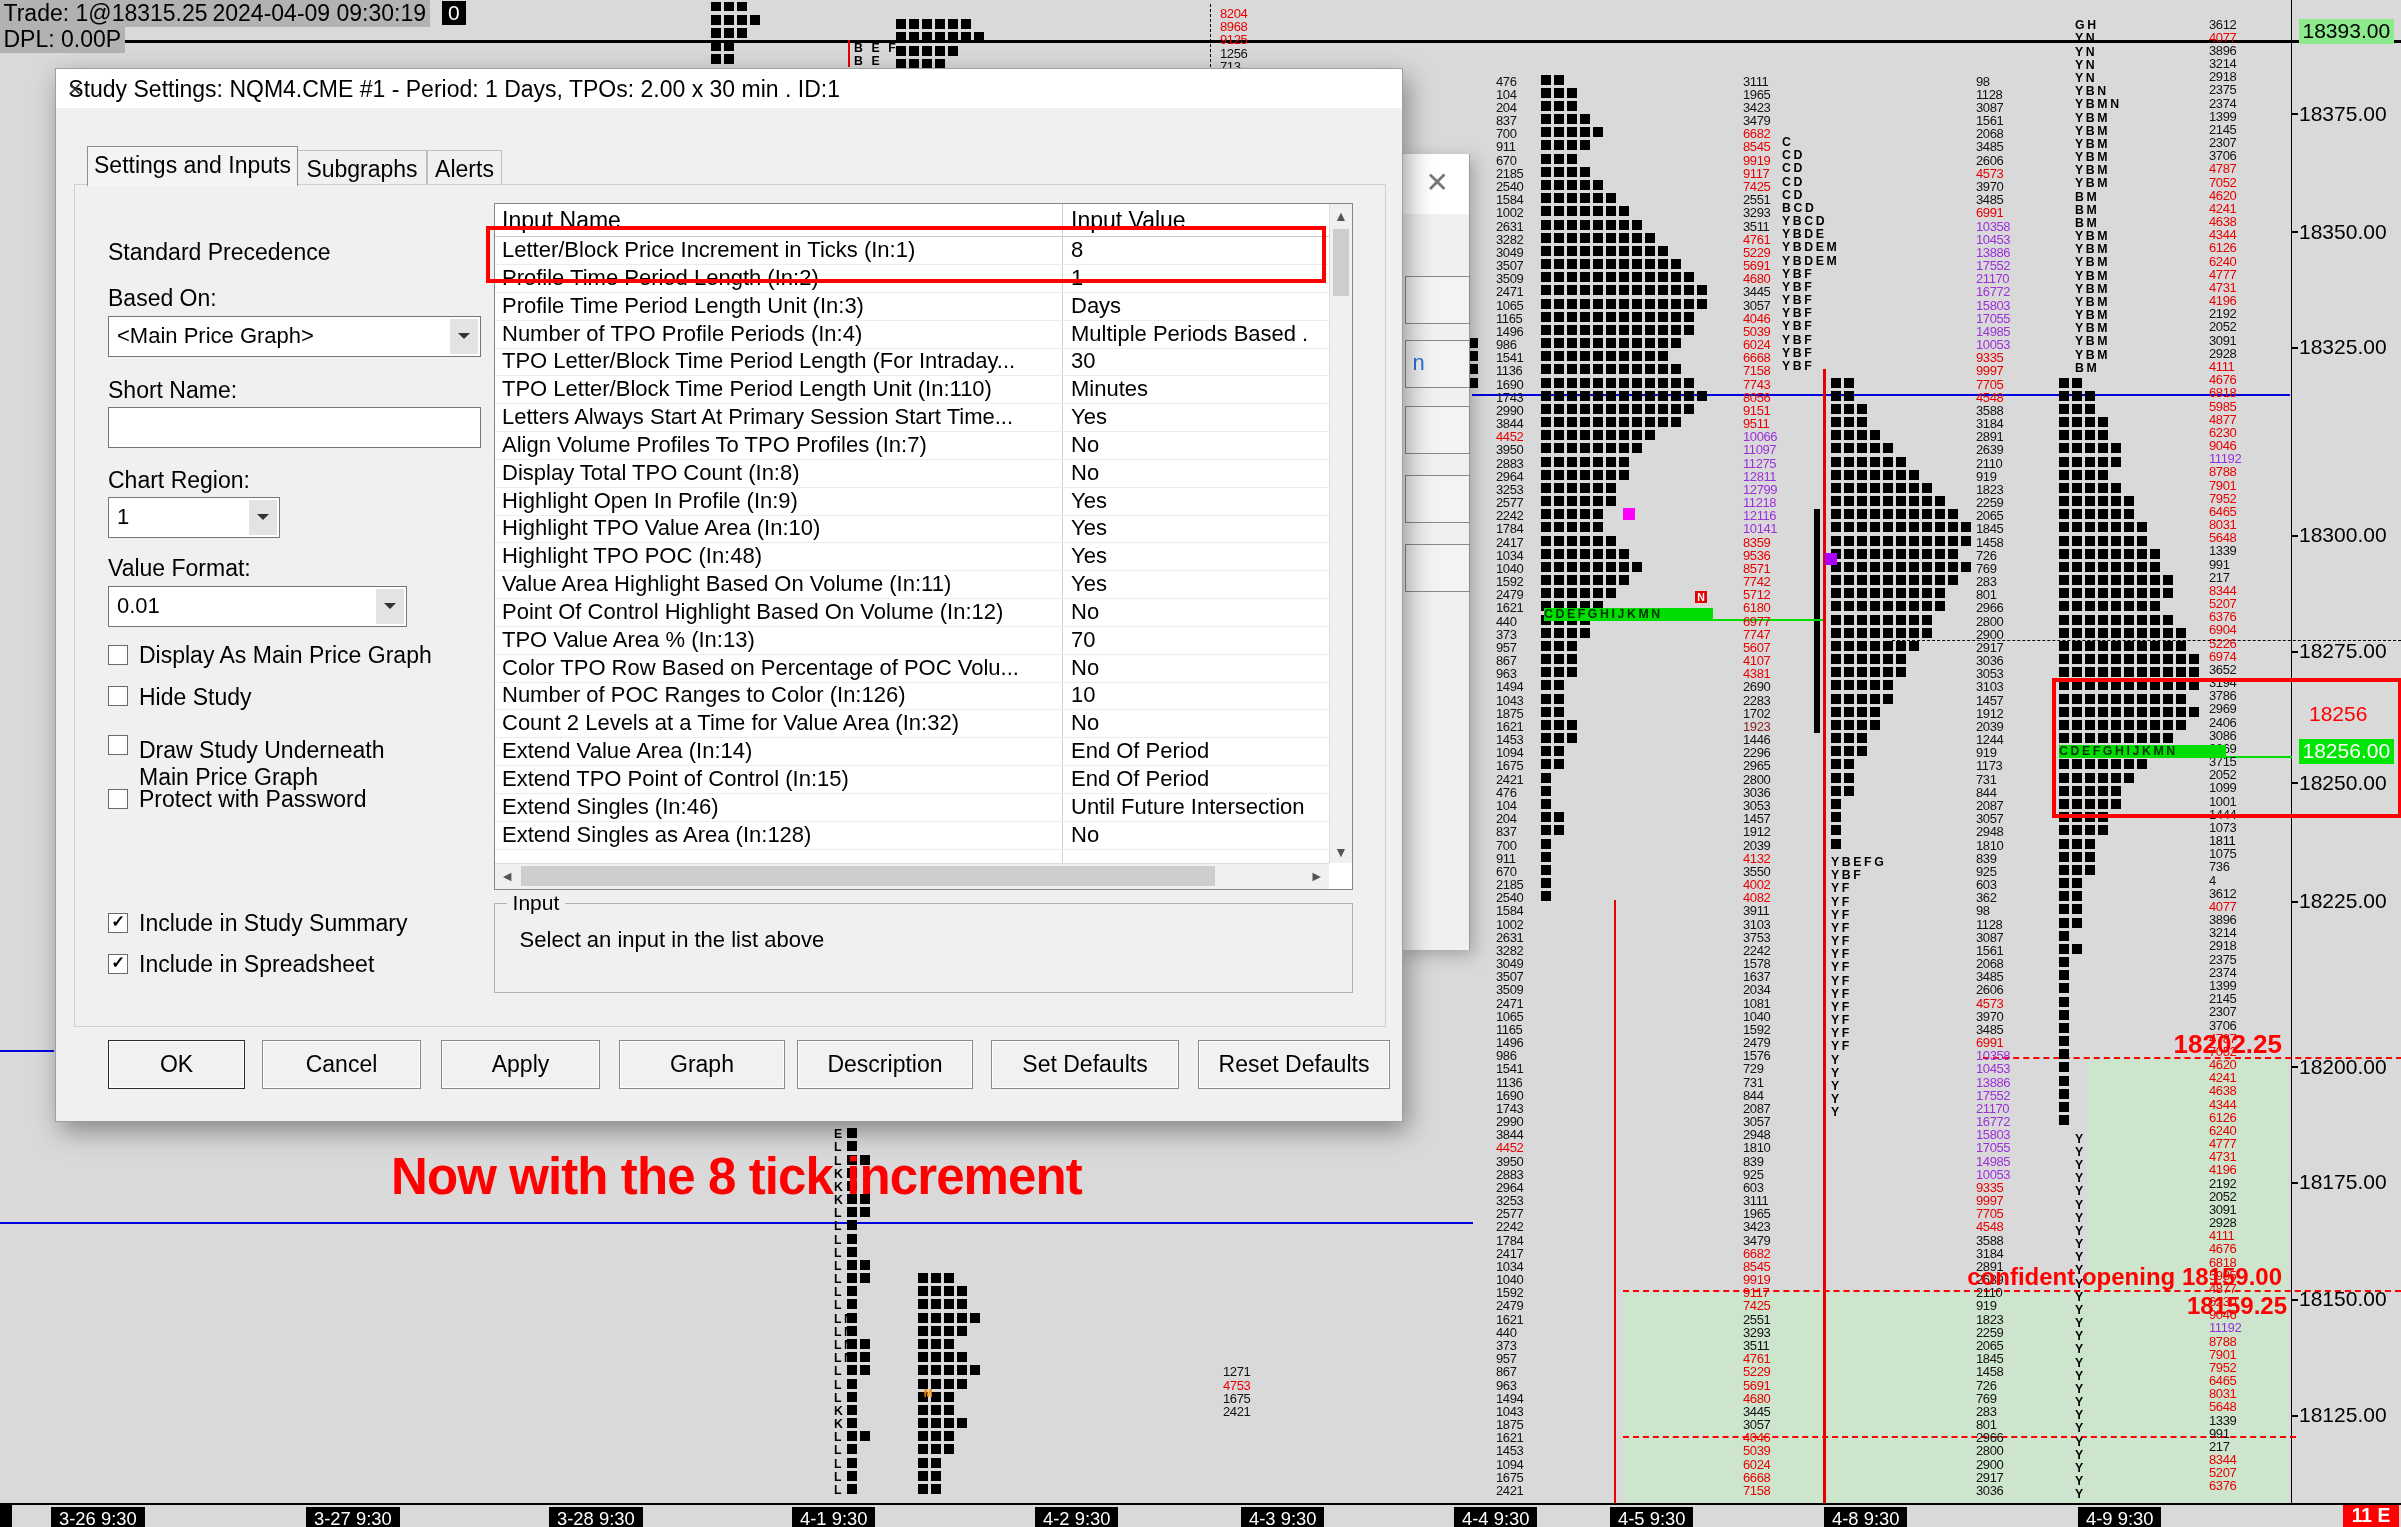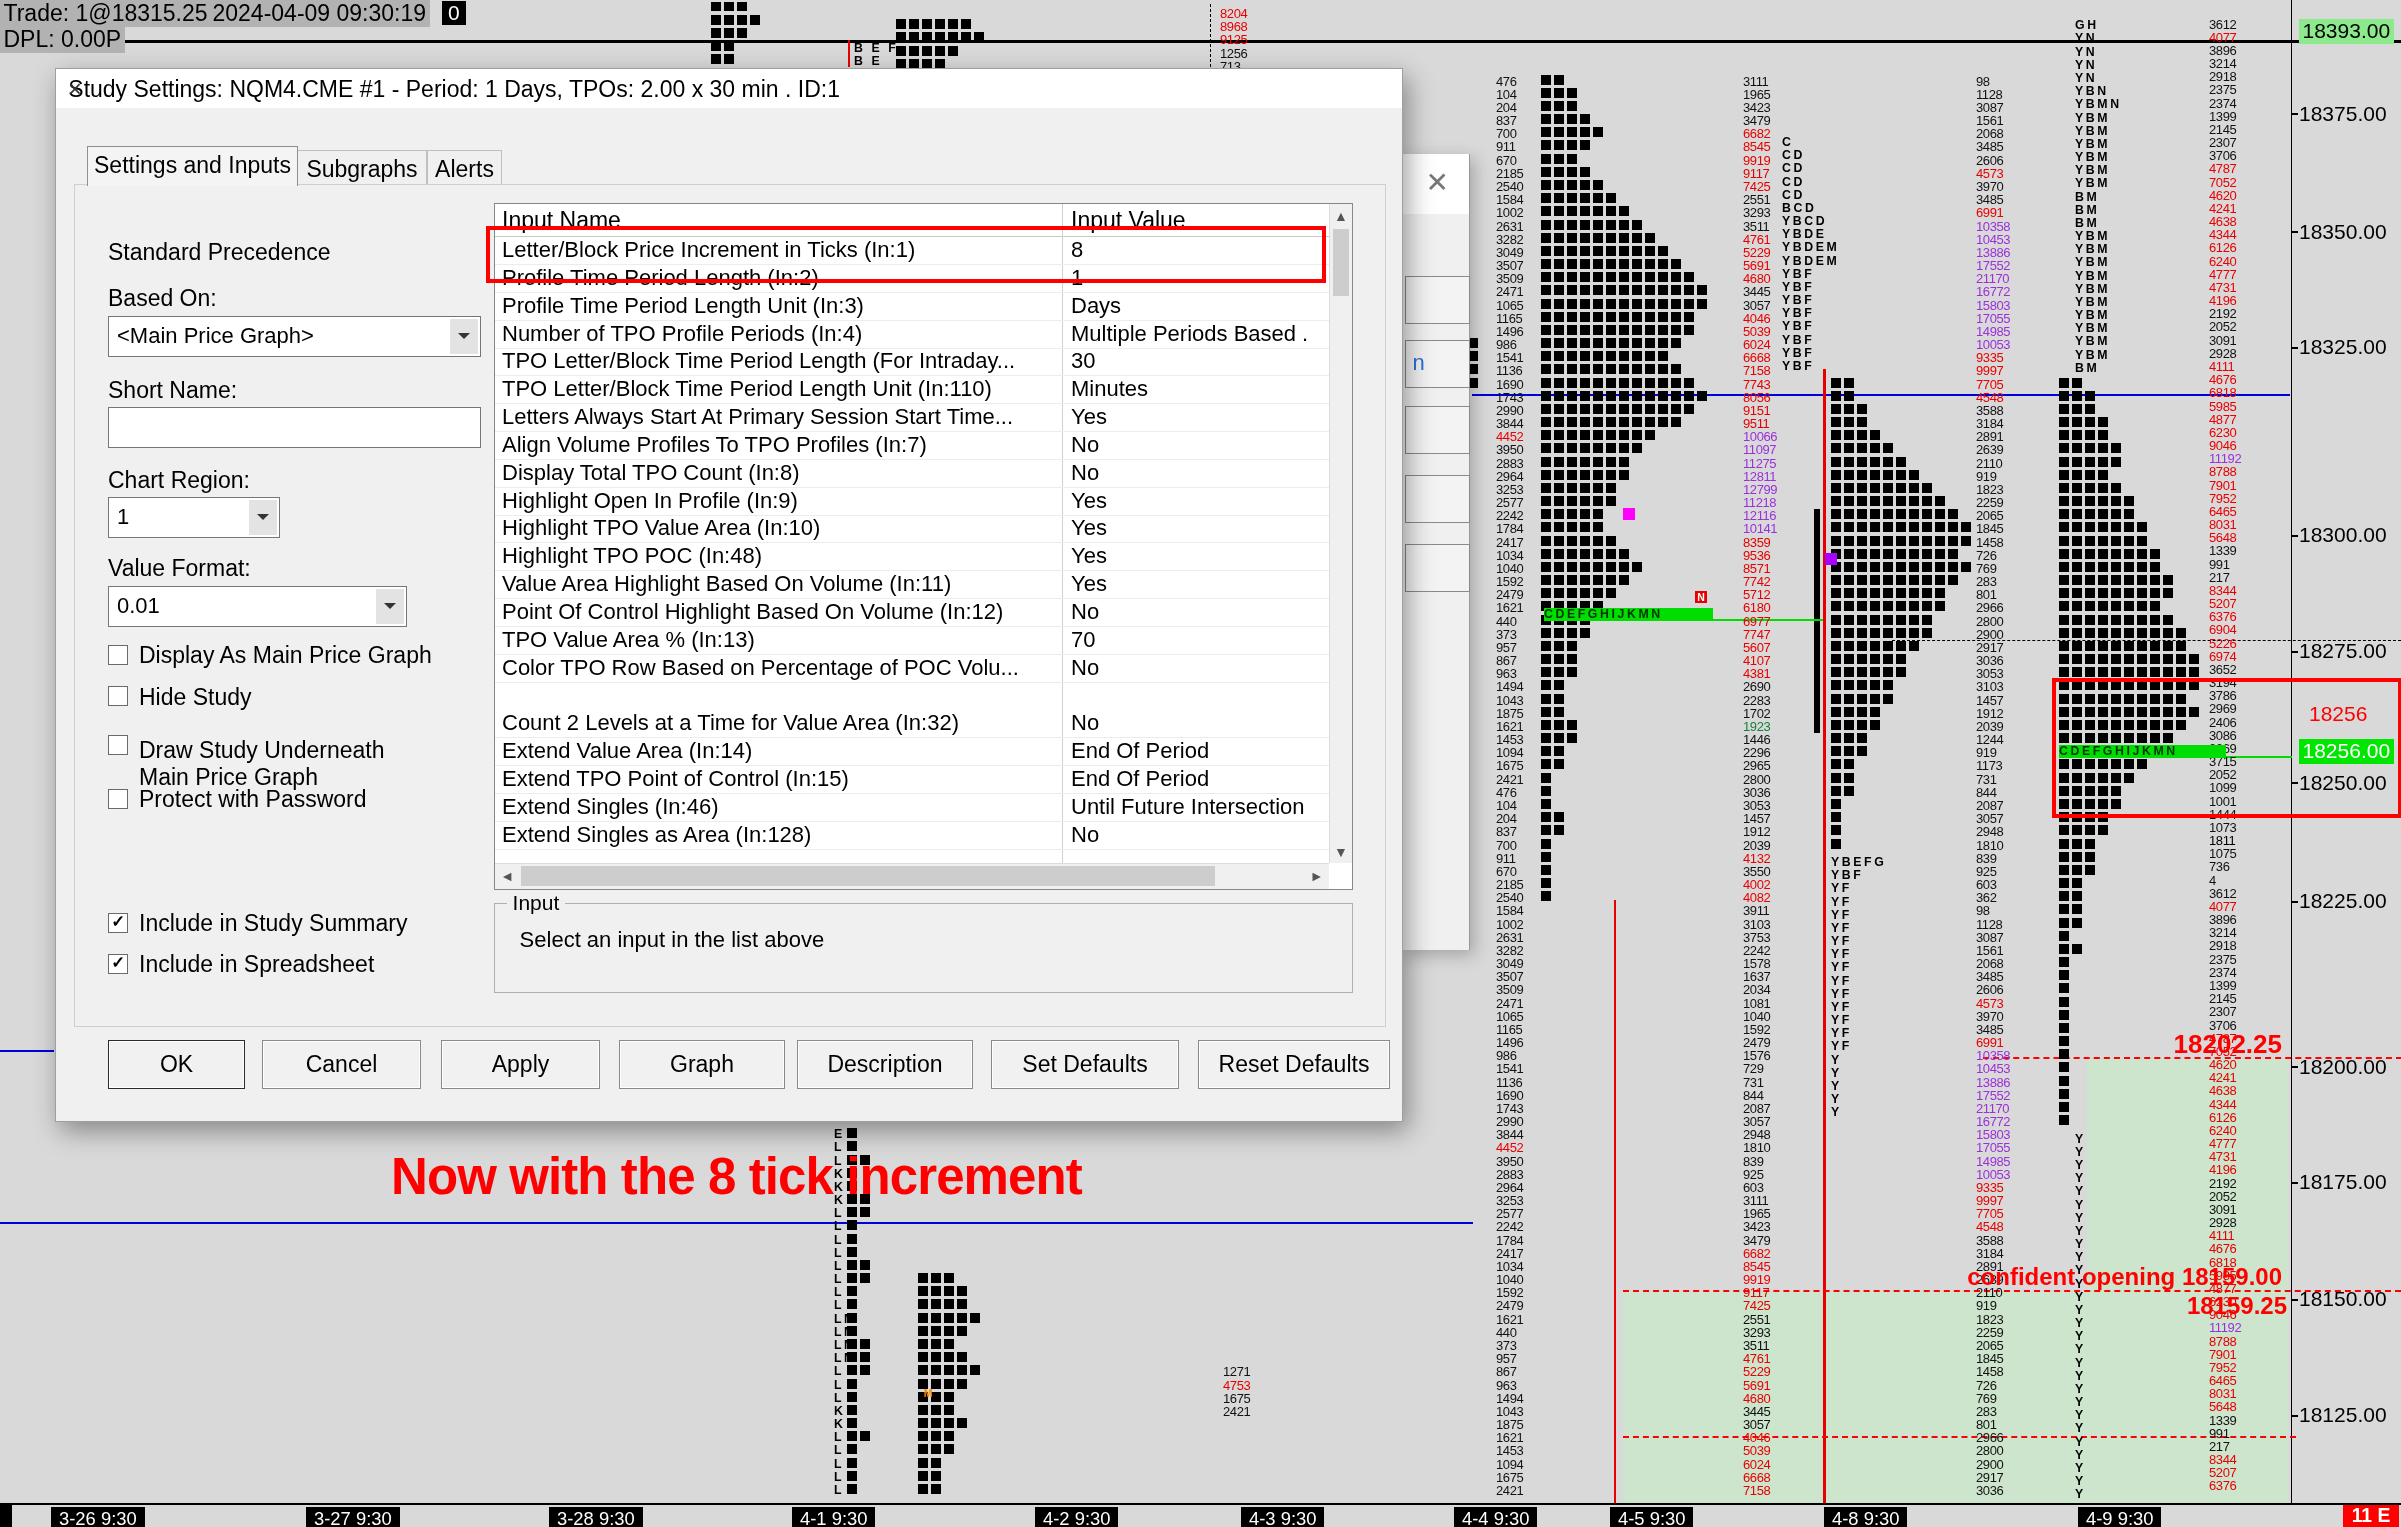--- a/index.html
+++ b/index.html
@@ -587,21 +587,21 @@
       <div class="numcell" style="left: 1743px; top: 588px; color: rgb(232, 0, 0);">5712</div>
       <div class="numcell" style="left: 1743px; top: 601px; color: rgb(232, 0, 0);">6180</div>
       <div class="numcell" style="left: 1743px; top: 615px; color: rgb(232, 0, 0);">6977</div>
       <div class="numcell" style="left: 1743px; top: 628px; color: rgb(232, 0, 0);">7747</div>
       <div class="numcell" style="left: 1743px; top: 641px; color: rgb(232, 0, 0);">5607</div>
       <div class="numcell" style="left: 1743px; top: 654px; color: rgb(232, 0, 0);">4107</div>
       <div class="numcell" style="left: 1743px; top: 667px; color: rgb(232, 0, 0);">4381</div>
       <div class="numcell" style="left: 1743px; top: 680px; color: rgb(17, 17, 17);">2690</div>
       <div class="numcell" style="left: 1743px; top: 694px; color: rgb(17, 17, 17);">2283</div>
       <div class="numcell" style="left: 1743px; top: 707px; color: rgb(17, 17, 17);">1702</div>
-      <div class="numcell" style="left: 1743px; top: 720px; color: #15803d;">1923</div>
+      <div class="numcell" style="left: 1743px; top: 720px; color: #7f1d1d;">1923</div>
       <div class="numcell" style="left: 1743px; top: 733px; color: rgb(17, 17, 17);">1446</div>
       <div class="numcell" style="left: 1743px; top: 746px; color: rgb(17, 17, 17);">2296</div>
       <div class="numcell" style="left: 1743px; top: 759px; color: rgb(17, 17, 17);">2965</div>
       <div class="numcell" style="left: 1743px; top: 773px; color: rgb(17, 17, 17);">2800</div>
       <div class="numcell" style="left: 1743px; top: 786px; color: rgb(17, 17, 17);">3036</div>
       <div class="numcell" style="left: 1743px; top: 799px; color: rgb(17, 17, 17);">3053</div>
       <div class="numcell" style="left: 1743px; top: 812px; color: rgb(17, 17, 17);">1457</div>
       <div class="numcell" style="left: 1743px; top: 825px; color: rgb(17, 17, 17);">1912</div>
       <div class="numcell" style="left: 1743px; top: 839px; color: rgb(17, 17, 17);">2039</div>
       <div class="numcell" style="left: 1743px; top: 852px; color: rgb(232, 0, 0);">4132</div>
@@ -1051,20 +1051,24 @@
             <div class="gval">No</div>
           </div>
           <div class="grow" style="top: 390px;">
             <div class="gname">TPO Value Area %   (In:13)</div>
             <div class="gval">70</div>
           </div>
           <div class="grow" style="top: 418px;">
             <div class="gname">Color TPO Row Based on Percentage of POC Volu...</div>
             <div class="gval">No</div>
           </div>
+          <div class="grow" style="top: 445px;">
+            <div class="gname">Number of POC Ranges to Color   (In:126)</div>
+            <div class="gval">10</div>
+          </div>
           <div class="grow" style="top: 473px;">
             <div class="gname">Count 2 Levels at a Time for Value Area   (In:32)</div>
             <div class="gval">No</div>
           </div>
           <div class="grow" style="top: 501px;">
             <div class="gname">Extend Value Area   (In:14)</div>
             <div class="gval">End Of Period</div>
           </div>
           <div class="grow" style="top: 529px;">
             <div class="gname">Extend TPO Point of Control   (In:15)</div>

